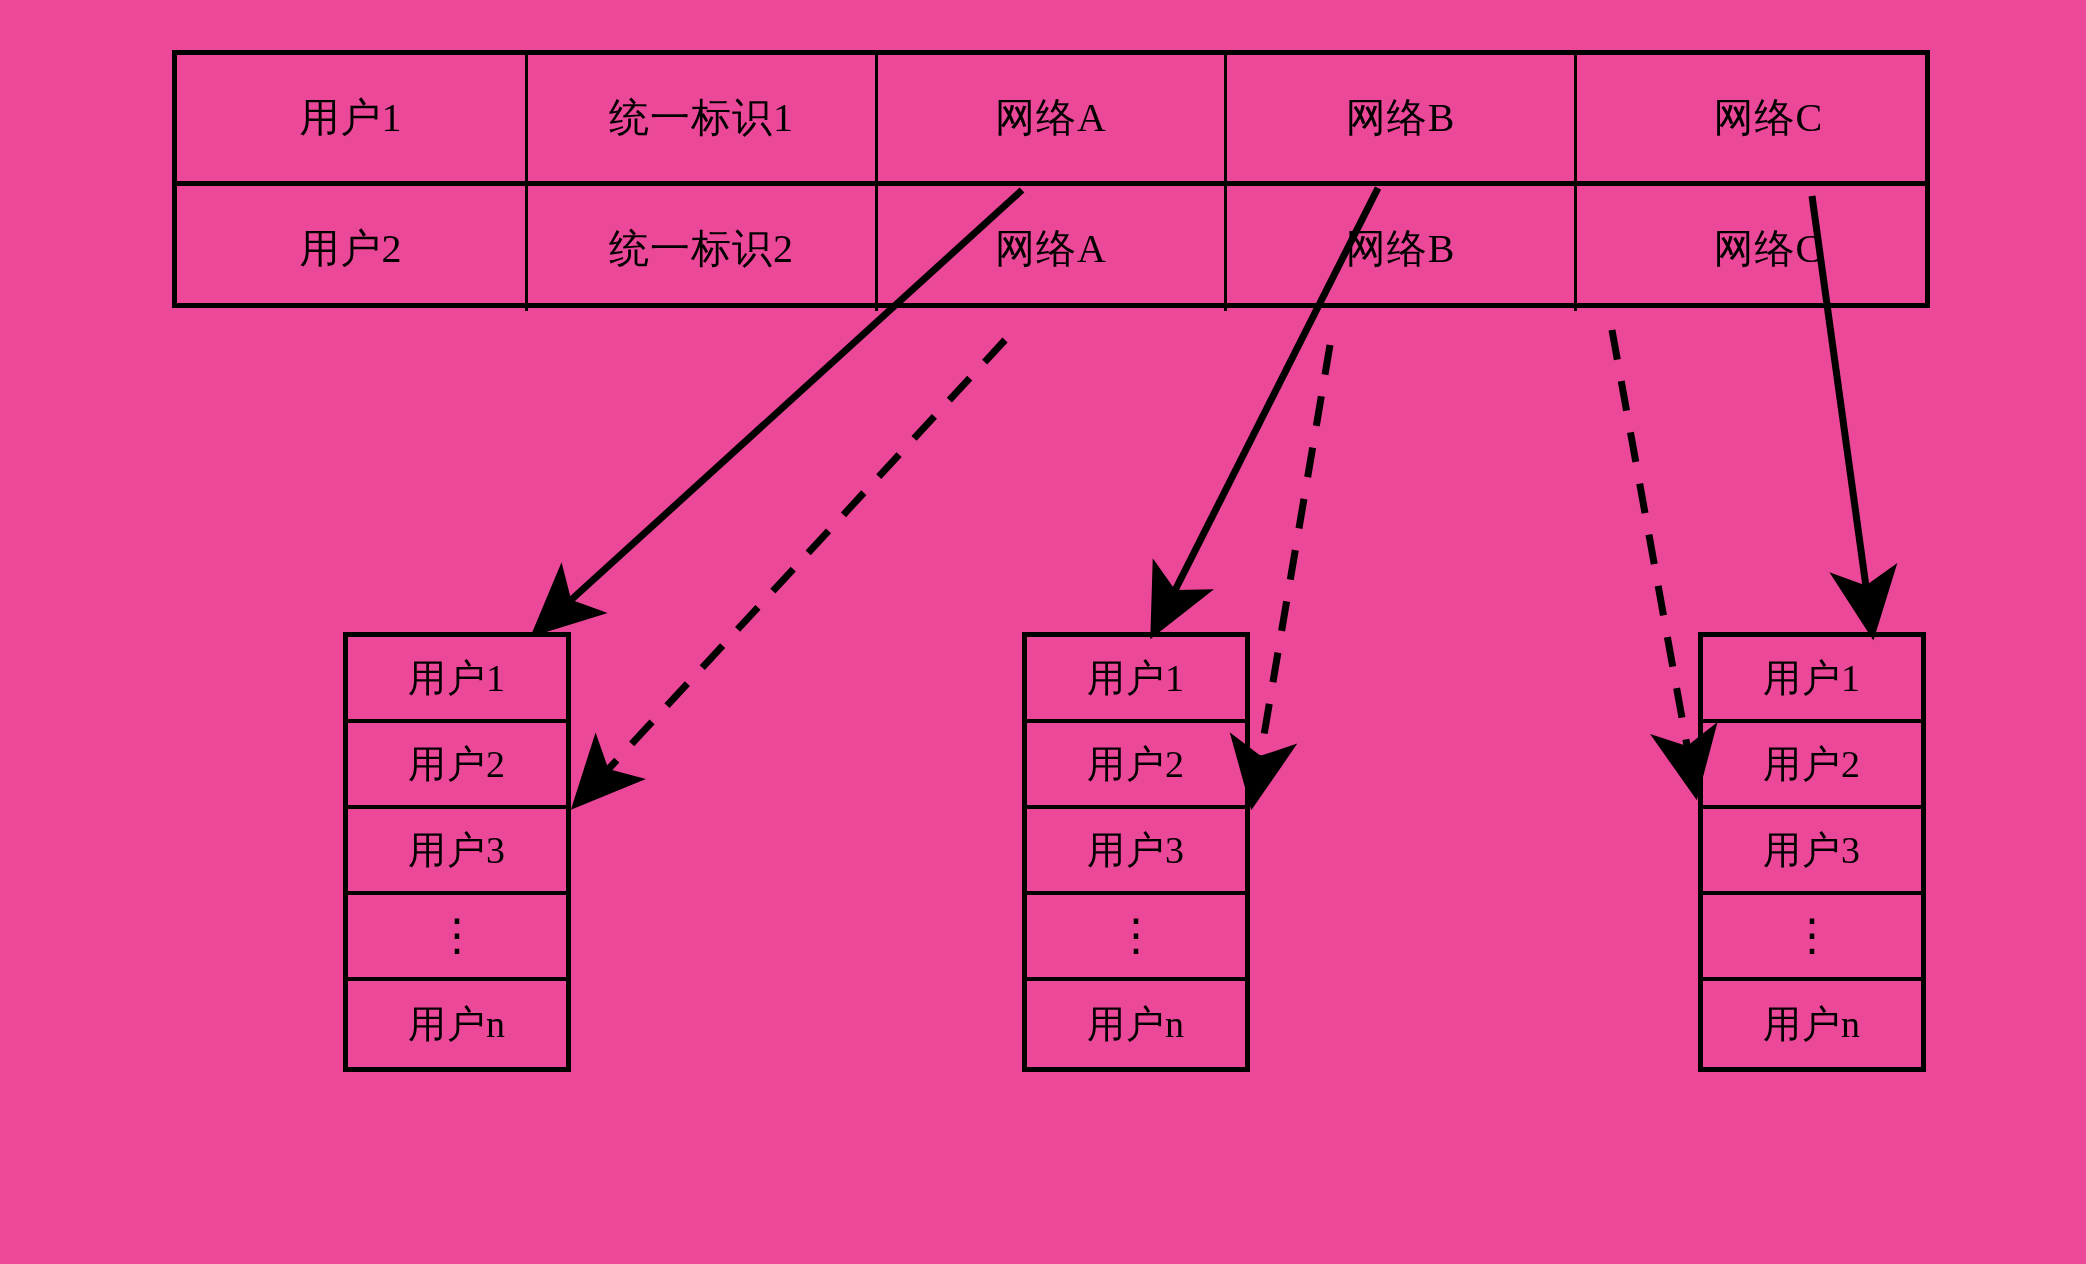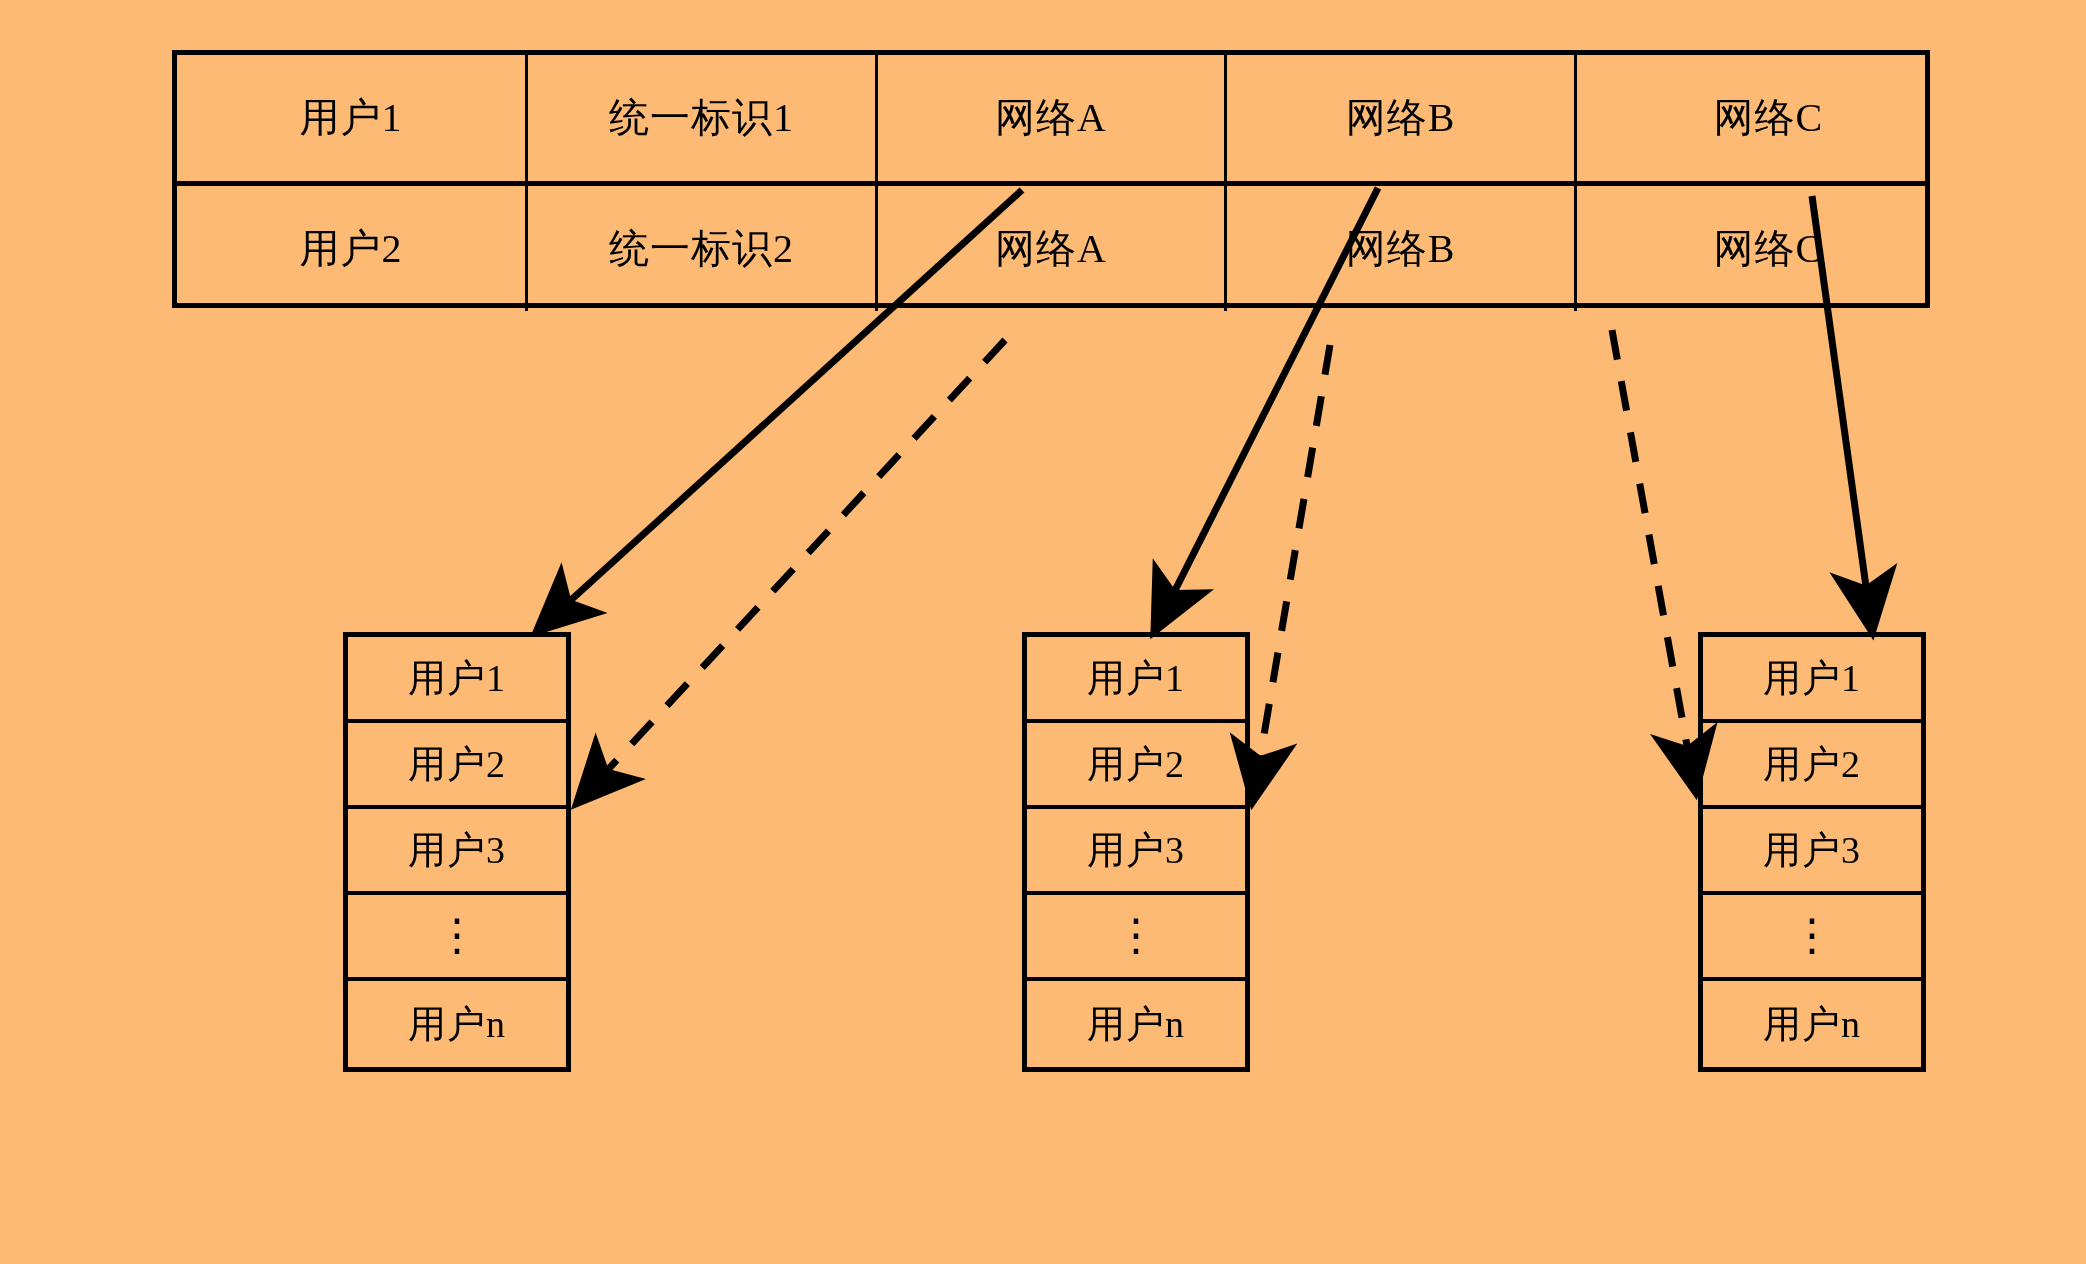--- a/index.html
+++ b/index.html
@@ -9,21 +9,21 @@
     background: #ffffff;
   }
   body {
     font-family: "Liberation Serif", "DejaVu Serif", serif;
     color: #000000;
   }
   #stage {
     position: relative;
     width: 2086px;
     height: 1264px;
-    background: #fdba74;
+    background: #ec4899;
     overflow: hidden;
   }
 
   
   .map-table {
     position: absolute;
     left: 172px;
     top: 50px;
     width: 1758px;
     height: 258px;

